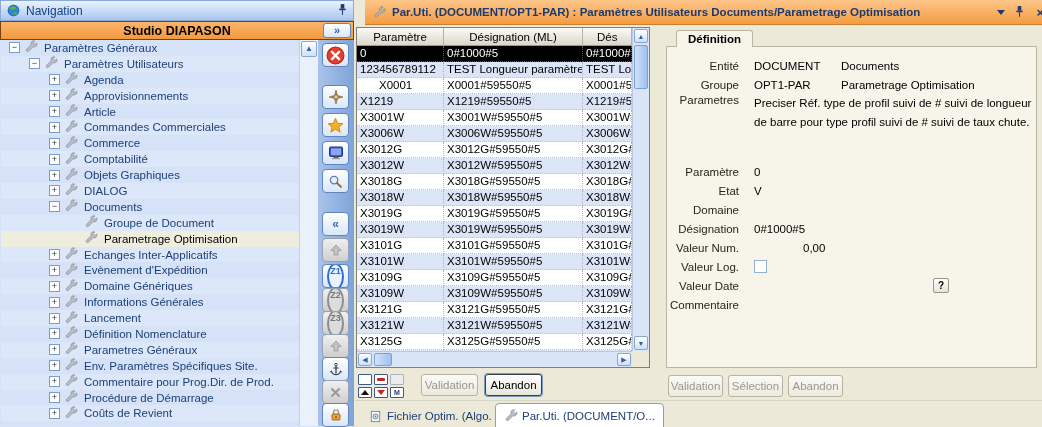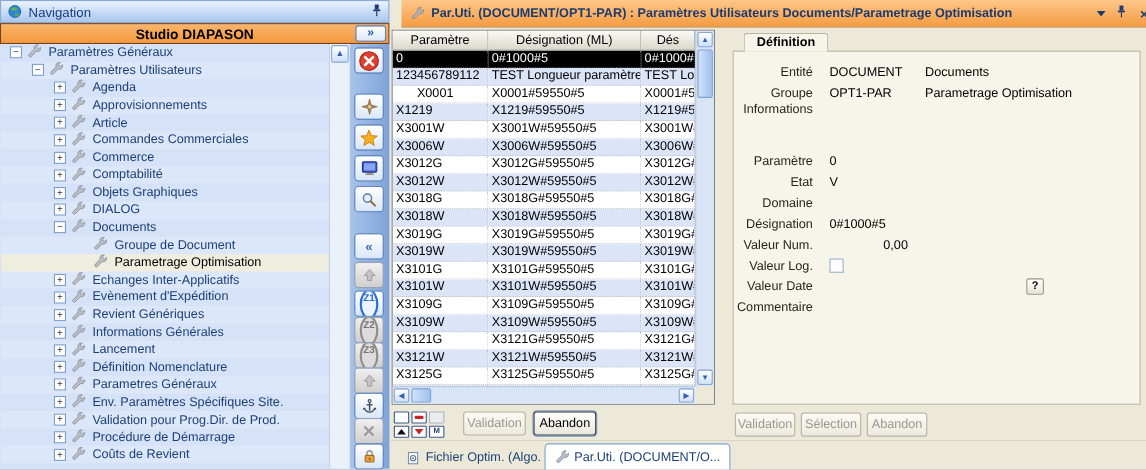--- a/index.html
+++ b/index.html
@@ -262,21 +262,21 @@
           <span class="wrench-box"><svg viewBox="0 0 16 16" width="15" height="15">
               <path d="M13.6 3.1a3.1 3.1 0 0 1-4 4.1L5 11.8a1.5 1.5 0 1 1-2.1-2.1L7.5 5A3.1 3.1 0 0 1 11.6 1l-1.8 1.8 2 2z" fill="#b9bec6" stroke="#787e86" stroke-width="0.6"></path>
             </svg></span>
           <span>Evènement d'Expédition</span>
         </div>
         <div class="tree-row alt" style="padding-left: 48px;">
           <span class="expander">+</span>
           <span class="wrench-box"><svg viewBox="0 0 16 16" width="15" height="15">
               <path d="M13.6 3.1a3.1 3.1 0 0 1-4 4.1L5 11.8a1.5 1.5 0 1 1-2.1-2.1L7.5 5A3.1 3.1 0 0 1 11.6 1l-1.8 1.8 2 2z" fill="#b9bec6" stroke="#787e86" stroke-width="0.6"></path>
             </svg></span>
-          <span>Revient Génériques</span>
+          <span>Domaine Génériques</span>
         </div>
         <div class="tree-row" style="padding-left: 48px;">
           <span class="expander">+</span>
           <span class="wrench-box"><svg viewBox="0 0 16 16" width="15" height="15">
               <path d="M13.6 3.1a3.1 3.1 0 0 1-4 4.1L5 11.8a1.5 1.5 0 1 1-2.1-2.1L7.5 5A3.1 3.1 0 0 1 11.6 1l-1.8 1.8 2 2z" fill="#b9bec6" stroke="#787e86" stroke-width="0.6"></path>
             </svg></span>
           <span>Informations Générales</span>
         </div>
         <div class="tree-row alt" style="padding-left: 48px;">
           <span class="expander">+</span>
@@ -304,21 +304,21 @@
           <span class="wrench-box"><svg viewBox="0 0 16 16" width="15" height="15">
               <path d="M13.6 3.1a3.1 3.1 0 0 1-4 4.1L5 11.8a1.5 1.5 0 1 1-2.1-2.1L7.5 5A3.1 3.1 0 0 1 11.6 1l-1.8 1.8 2 2z" fill="#b9bec6" stroke="#787e86" stroke-width="0.6"></path>
             </svg></span>
           <span>Env. Paramètres Spécifiques Site.</span>
         </div>
         <div class="tree-row alt" style="padding-left: 48px;">
           <span class="expander">+</span>
           <span class="wrench-box"><svg viewBox="0 0 16 16" width="15" height="15">
               <path d="M13.6 3.1a3.1 3.1 0 0 1-4 4.1L5 11.8a1.5 1.5 0 1 1-2.1-2.1L7.5 5A3.1 3.1 0 0 1 11.6 1l-1.8 1.8 2 2z" fill="#b9bec6" stroke="#787e86" stroke-width="0.6"></path>
             </svg></span>
-          <span>Validation pour Prog.Dir. de Prod.</span>
+          <span>Commentaire pour Prog.Dir. de Prod.</span>
         </div>
         <div class="tree-row" style="padding-left: 48px;">
           <span class="expander">+</span>
           <span class="wrench-box"><svg viewBox="0 0 16 16" width="15" height="15">
               <path d="M13.6 3.1a3.1 3.1 0 0 1-4 4.1L5 11.8a1.5 1.5 0 1 1-2.1-2.1L7.5 5A3.1 3.1 0 0 1 11.6 1l-1.8 1.8 2 2z" fill="#b9bec6" stroke="#787e86" stroke-width="0.6"></path>
             </svg></span>
           <span>Procédure de Démarrage</span>
         </div>
         <div class="tree-row alt" style="padding-left: 48px;">
           <span class="expander">+</span>
@@ -589,21 +589,22 @@
         <span class="flabel">Entité</span>
         <span class="fvalue">DOCUMENT</span>
         <span class="fdesc">Documents</span>
       </div>
     <div class="frow">
         <span class="flabel">Groupe</span>
         <span class="fvalue">OPT1-PAR</span>
         <span class="fdesc">Parametrage Optimisation</span>
       </div>
     <div class="frow top">
-        <span class="flabel">Informations</span>
+        <span class="flabel">Parametres</span>
+        <span class="info-text">Preciser Réf. type de profil suivi de # suivi de longueur de barre pour type profil suivi de # suivi de taux chute.</span>
       </div>
     <div class="fspacer"></div>
     <div class="frow">
         <span class="flabel">Paramètre</span>
         <span class="fvalue">0</span>
       </div>
     <div class="frow">
         <span class="flabel">Etat</span>
         <span class="fvalue">V</span>
       </div>

